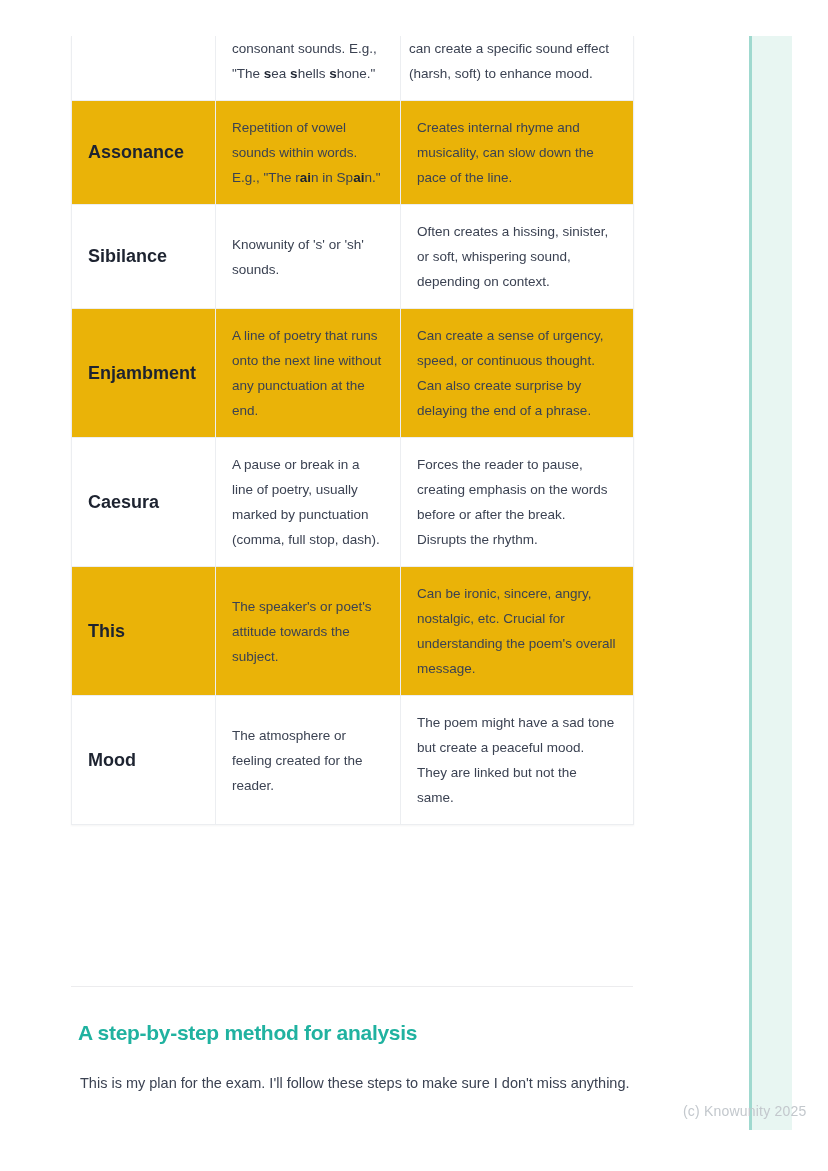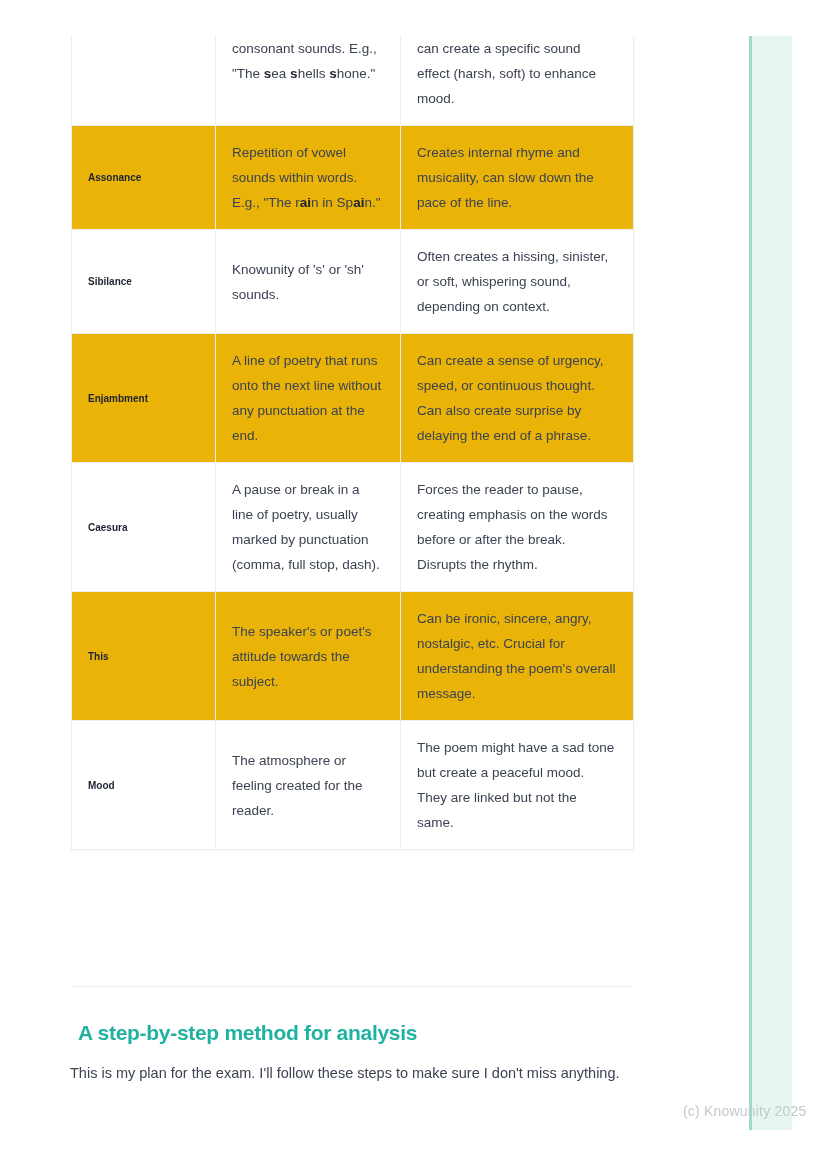--- a/index.html
+++ b/index.html
@@ -54,37 +54,38 @@
     vertical-align: middle;
     padding: 14px 16px;
     font-size: 13.5px;
     line-height: 25px;
     color: #3b4252;
     font-weight: 400;
   }
   #techniques-table td.term {
     font-weight: 700;
     color: #1d2330;
-    font-size: 10px;
+    font-size: 18px;
   }
   #techniques-table tr.shaded td {
     background: #eab308;
   }
   #techniques-table tr.plain td {
     background: #ffffff;
   }
   
   #techniques-table tr.clipped td {
     padding-top: 0;
     padding-bottom: 14px;
     vertical-align: top;
     border-top: none;
   }
   #techniques-table tr.clipped td.eff {
     vertical-align: top;
+    padding-left: 8px;
   }
   b, strong { font-weight: 700; color: #1d2330; }
 
   
   #section-divider {
     position: absolute;
     top: 986px;
     left: 71px;
     width: 562px;
     height: 1px;
@@ -104,21 +105,21 @@
     letter-spacing: -0.3px;
     color: #20b2a0;
   }
 
   
   #section-paragraph {
     position: absolute;
     top: 1060px;
     left: 70px;
     width: 566px;
-    margin: 0;
+    margin: 10px;
     font-size: 14.5px;
     line-height: 27px;
     color: #3b4252;
   }
 
   
   #watermark {
     position: absolute;
     top: 1103px;
     left: 683px;

